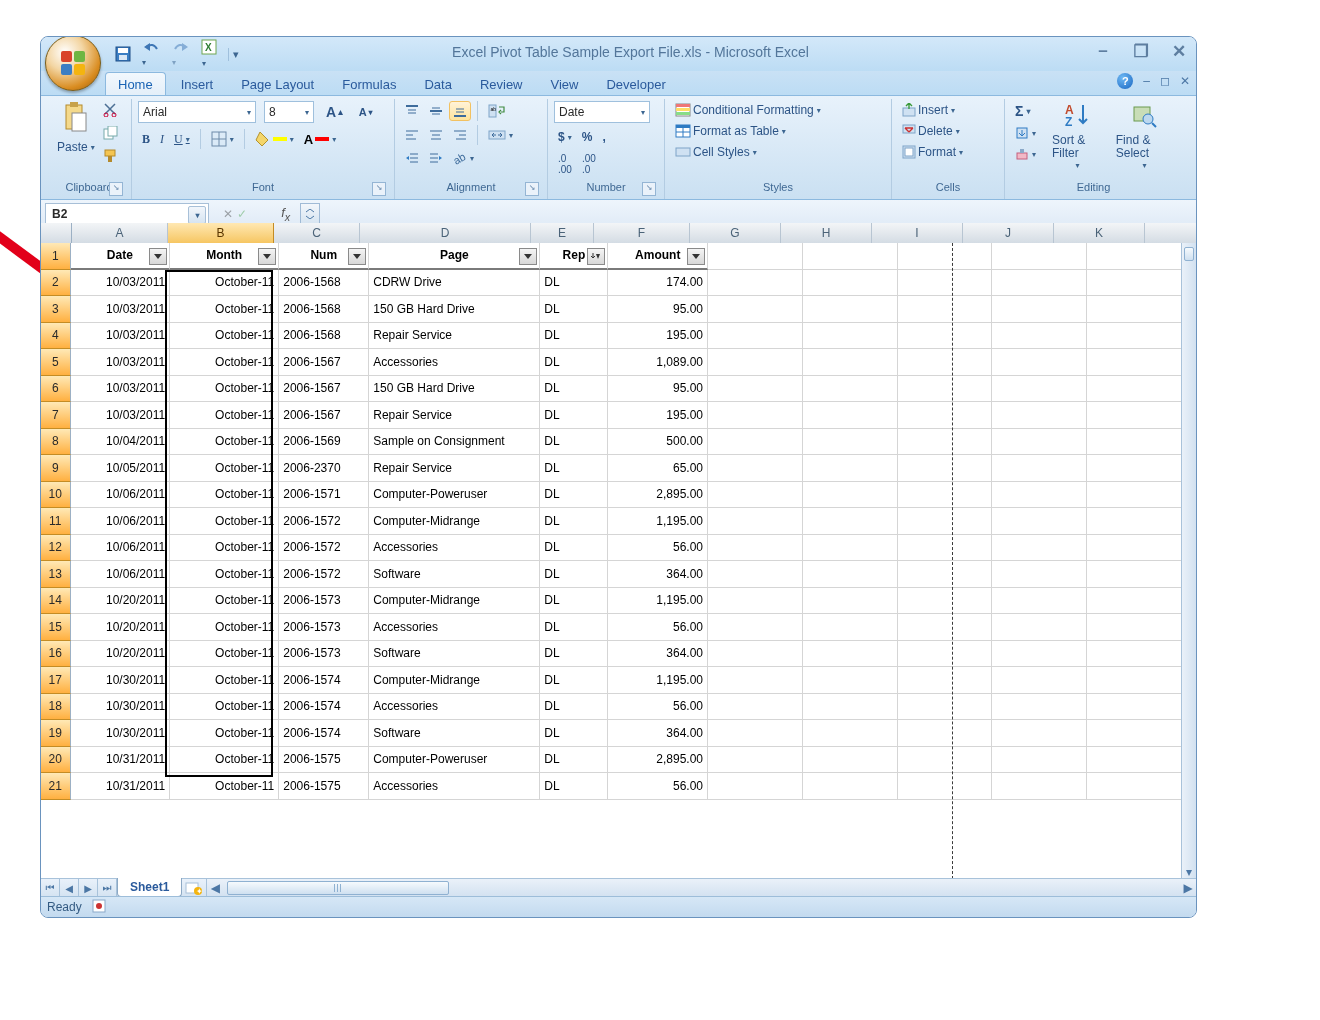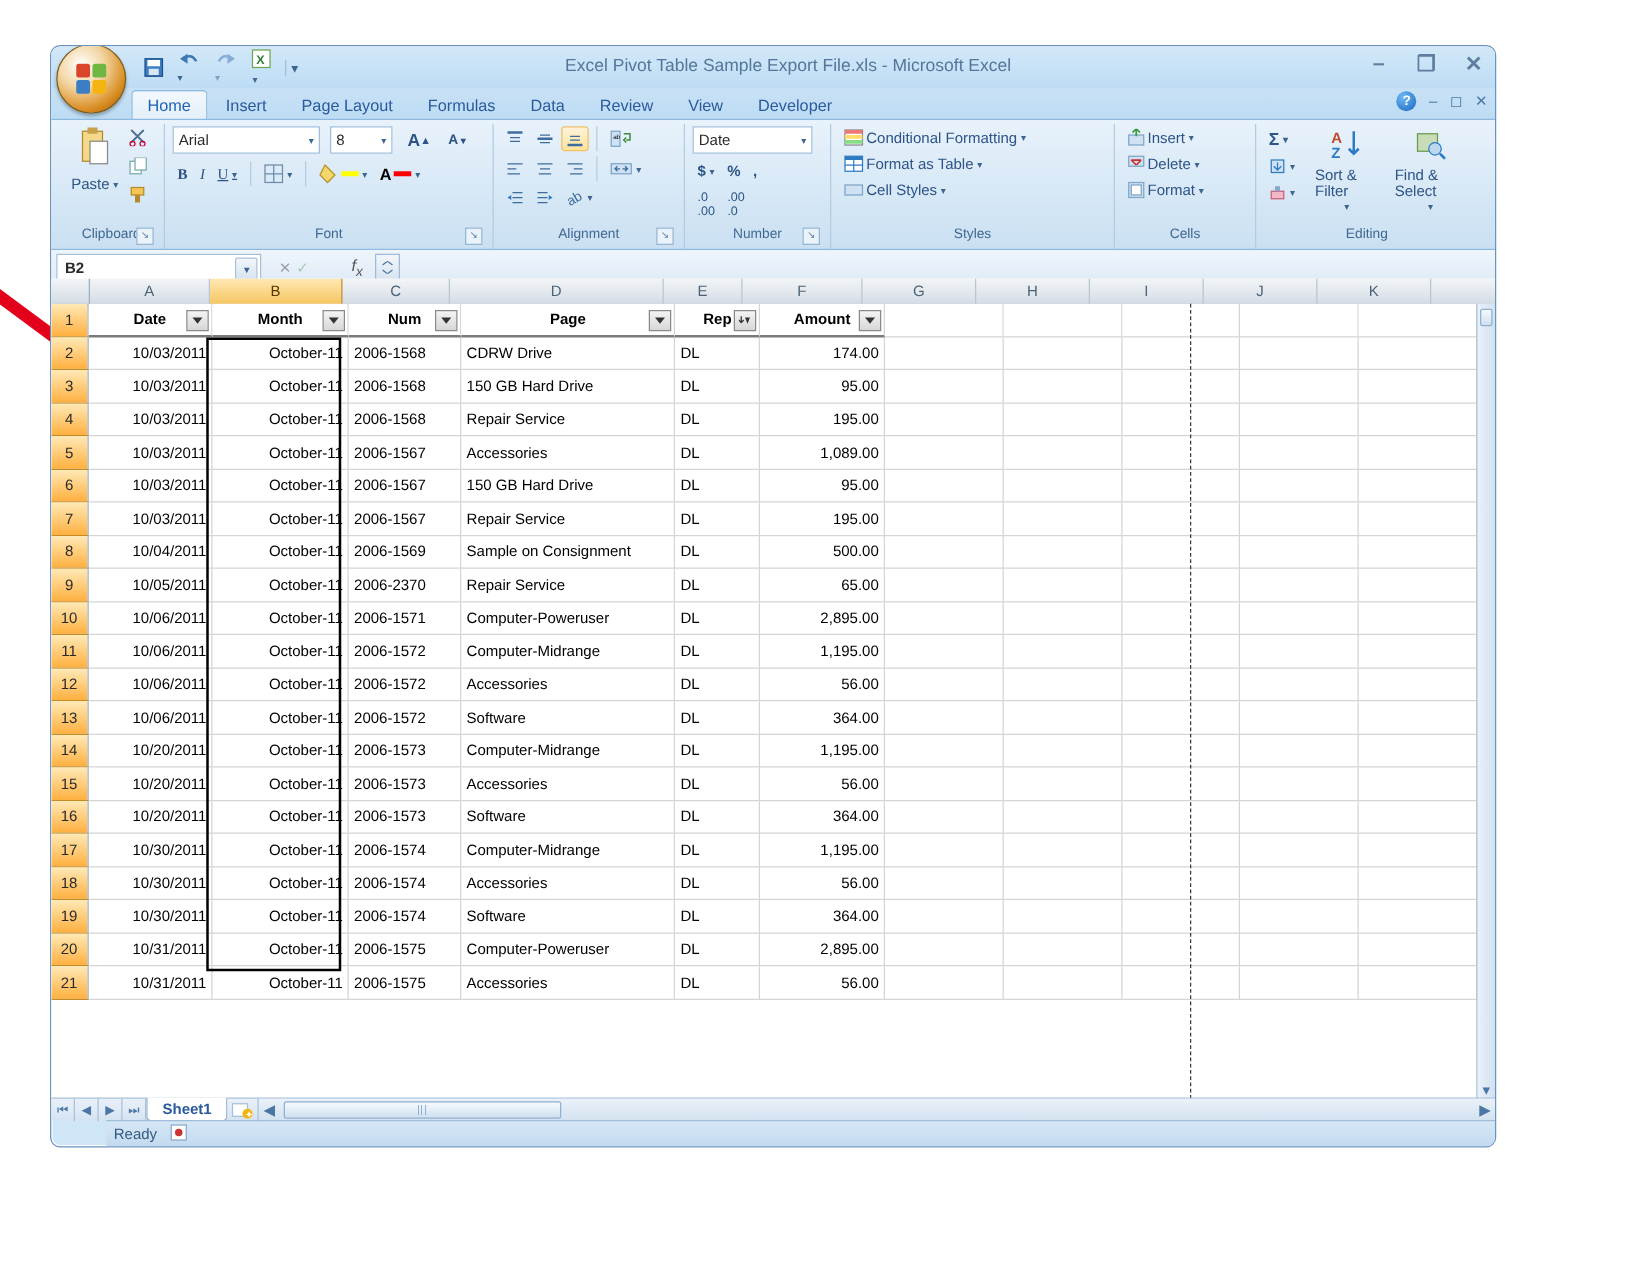--- a/index.html
+++ b/index.html
@@ -103,21 +103,21 @@
   .navbtn{width:18px;border-right:1px solid #a8c2da;display:flex;align-items:center;justify-content:center;color:#4c77a5;font-size:10px;}
   .sheettab{padding:0 12px;border:1px solid #8ca8c4;border-top:none;background:#fff;margin-top:-1px;font-weight:bold;color:#2a5a9c;border-radius:0 0 4px 4px;display:flex;align-items:center;}
   .newsheet{width:24px;display:flex;align-items:center;justify-content:center;}
   .hscroll{flex:1;position:relative;border-left:1px solid #a8c2da;background:linear-gradient(#eaf1f9,#d2e1f0);}
   .hscroll .arrowl,.hscroll .arrowr{position:absolute;top:1px;width:16px;height:15px;display:flex;align-items:center;justify-content:center;color:#4c77a5;}
   .hscroll .arrowl{left:0;} .hscroll .arrowr{right:0;}
   .hscroll .thumb{position:absolute;left:20px;top:2px;height:12px;width:220px;border:1px solid #8fb1d1;background:linear-gradient(#f6fafd,#cfe0f0);border-radius:2px;}
   .hscroll .thumb .grip{position:absolute;left:50%;top:2px;transform:translateX(-50%);width:8px;height:8px;background:repeating-linear-gradient(90deg,#8fb1d1 0 1px,transparent 1px 3px);}
 
   
-  .status{position:absolute;left:0;right:0;bottom:0;height:20px;background:linear-gradient(#d6e7f6,#c3daef);border-top:1px solid #9dbdd9;display:flex;align-items:center;padding:0 6px;color:#335a82;font-size:12px;margin-left:44px;}
+  .status{position:absolute;left:0;right:0;bottom:0;height:20px;background:linear-gradient(#d6e7f6,#c3daef);border-top:1px solid #9dbdd9;display:flex;align-items:center;padding:0 6px;color:#335a82;font-size:12px;}
   .status .right{margin-left:auto;display:flex;align-items:center;gap:10px;}
   .viewbtn{width:20px;height:14px;border:1px solid #8fb1d1;background:linear-gradient(#fff,#d9e7f3);}
   .viewbtn.active{background:linear-gradient(#ffe9a6,var(--tab-orange));border-color:#c68a1c;}
   .zoomtrack{width:100px;height:4px;background:#a8c2da;position:relative;border-radius:2px;}
   .zoomtrack .zthumb{position:absolute;left:48px;top:-4px;width:6px;height:12px;background:linear-gradient(#fff,#c7dbed);border:1px solid #7ea2c5;border-radius:2px;}
   .zoomend{width:16px;height:16px;border:1px solid #8fb1d1;border-radius:50%;display:flex;align-items:center;justify-content:center;background:linear-gradient(#fff,#d9e7f3);}
 
   
   .arrow-red{position:absolute;pointer-events:none;}
 </style>

